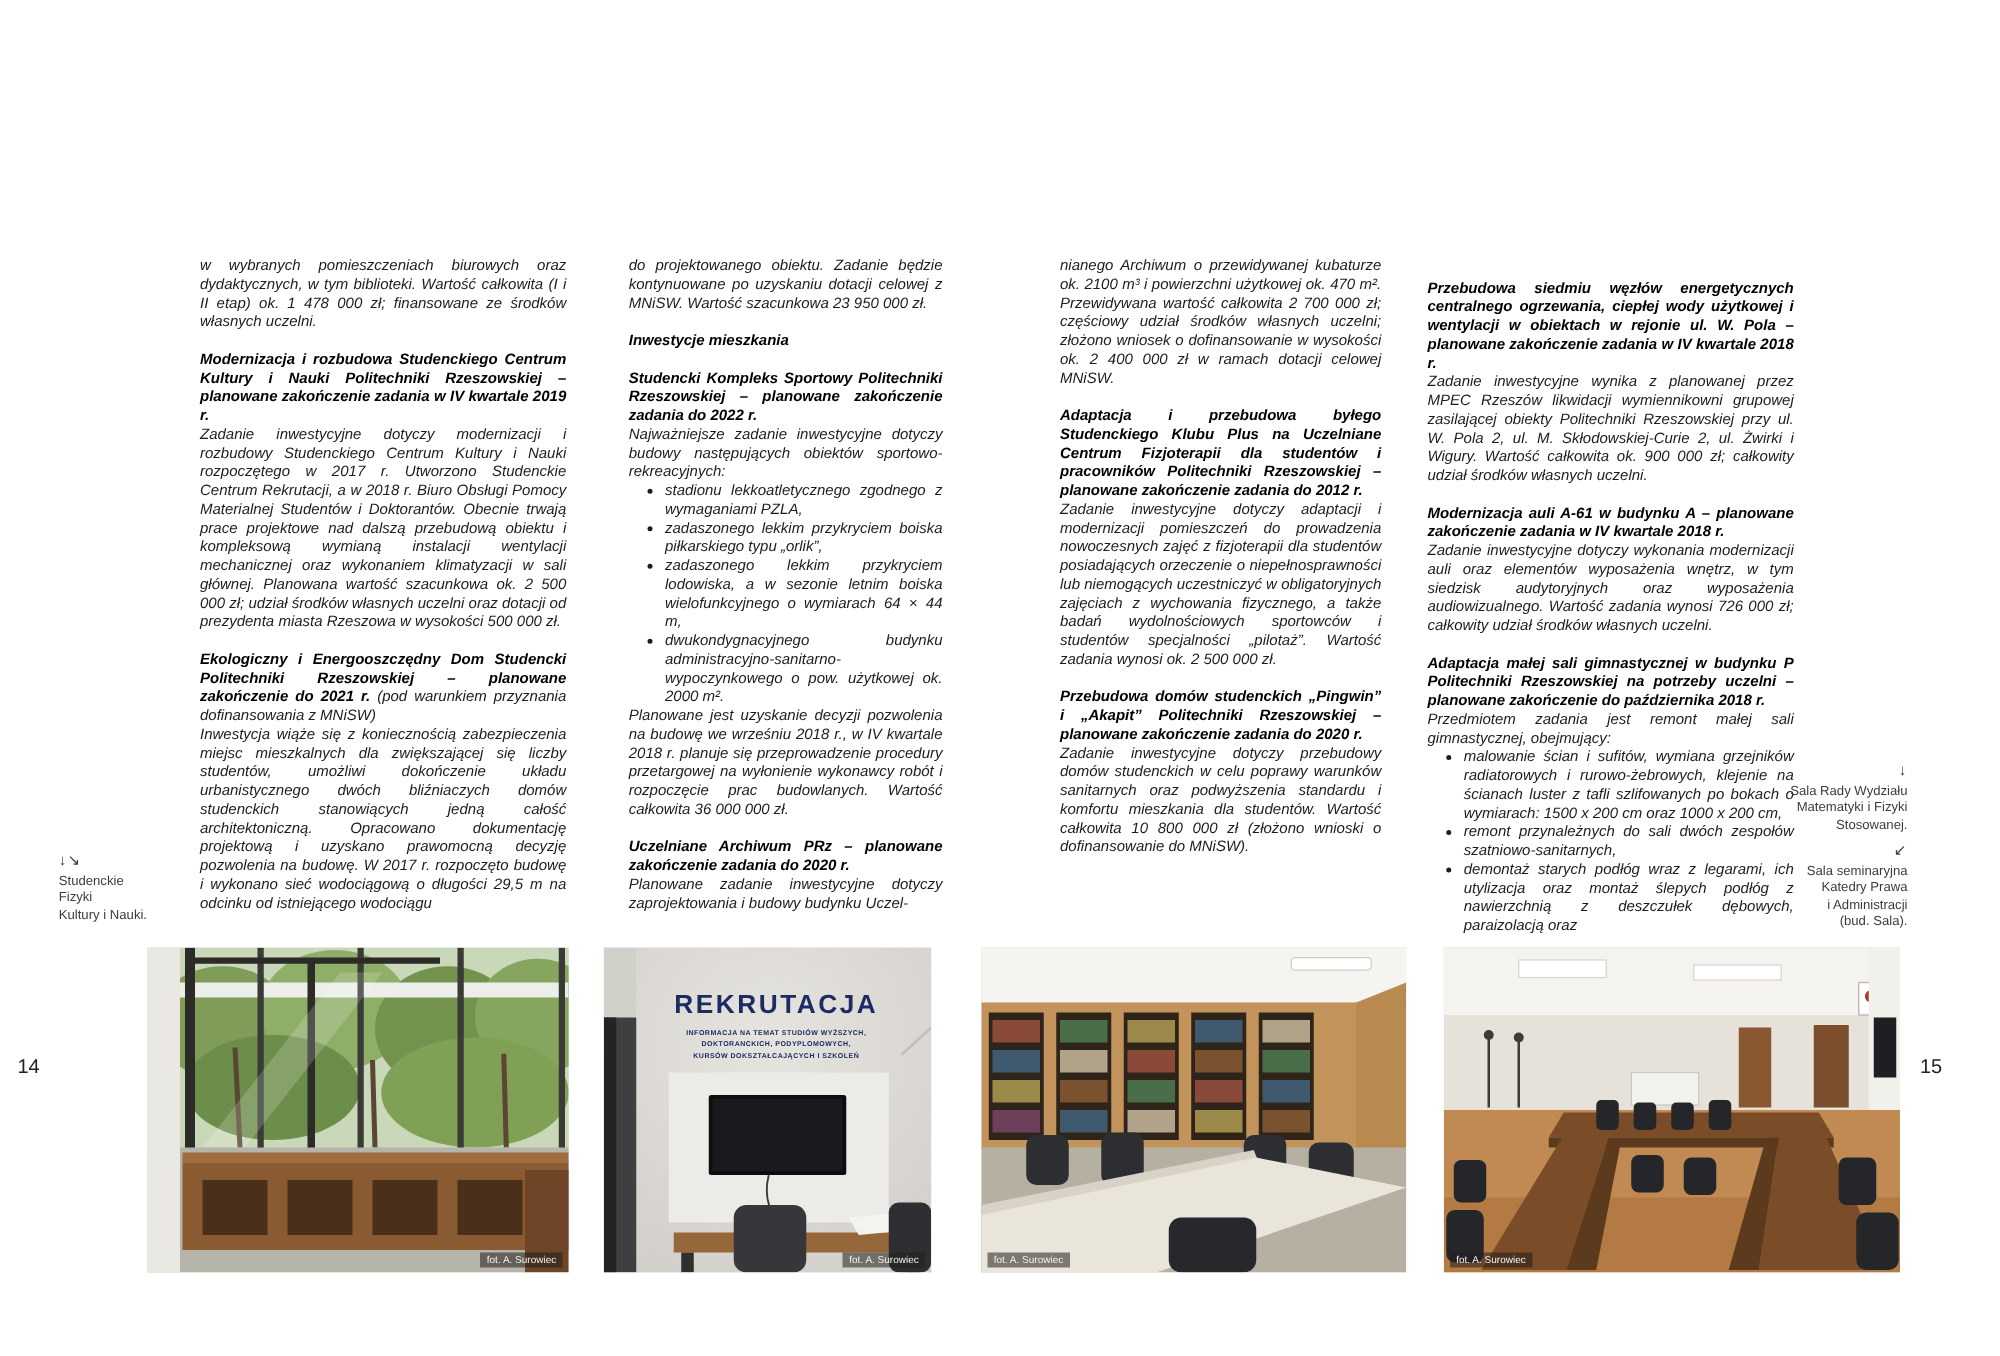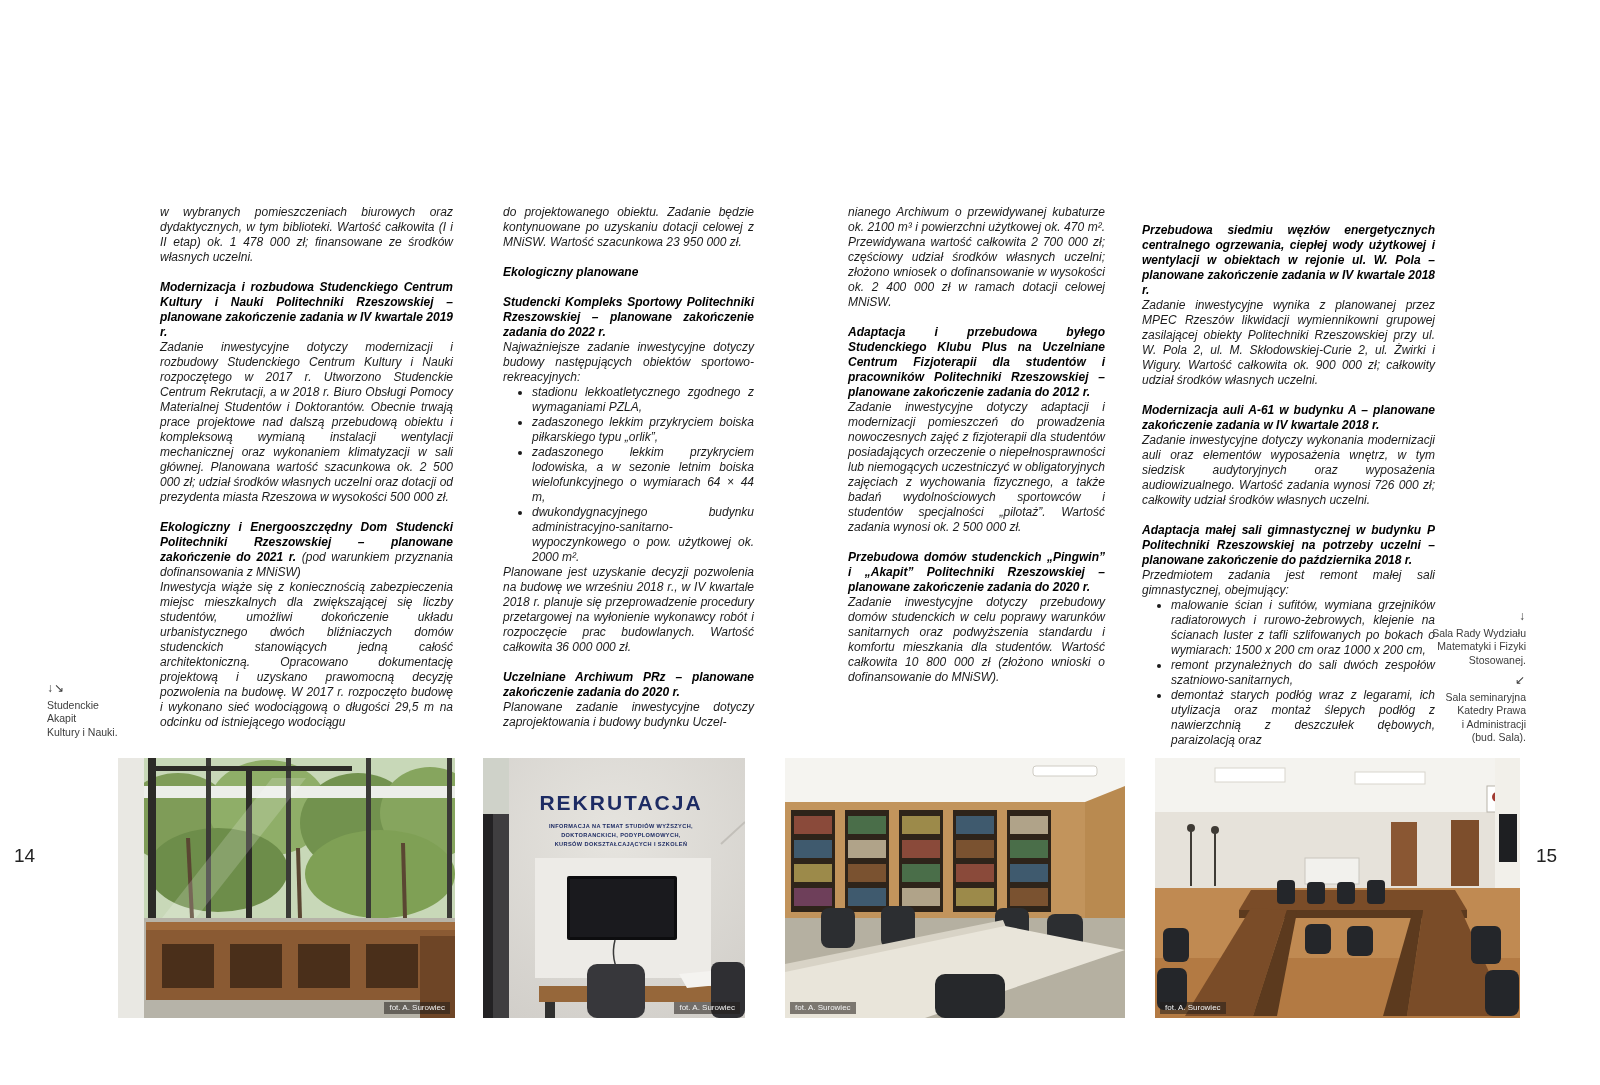--- a/index.html
+++ b/index.html
@@ -23,21 +23,21 @@
   ul.bullets li{margin:0; padding:0;}
 
   
   .margin-note{position:absolute; font-size:10.5px; line-height:13.5px; color:var(--caption_gray);}
   .margin-note .arrows{font-size:12px; margin-bottom:3px; letter-spacing:1px;}
   .note-left{left:47px; top:682px; width:105px; text-align:left;}
   .note-right-top{left:1386px; top:610px; width:140px; text-align:right;}
   .note-right-bottom{left:1386px; top:674px; width:140px; text-align:right;}
 
   
-  .page-num{position:absolute; top:845px; font-size:19px; color:#222;}
+  .page-num{position:absolute; top:845px; font-size:16px; color:#222;}
   .page-num.left{left:14px;}
   .page-num.right{left:1536px;}
 
   
   .photo{position:absolute; top:758px; height:260px; overflow:hidden; background:#ddd;}
   .photo svg{display:block; width:100%; height:100%;}
   .photo-1{left:118px; width:337px;}
   .photo-2{left:483px; width:262px;}
   .photo-3{left:785px; width:340px;}
   .photo-4{left:1155px; width:365px;}
@@ -57,21 +57,21 @@
 
   <div class="col col-1">
       <p class="para">w wybranych pomieszczeniach biurowych oraz dydaktycznych, w tym biblioteki. Wartość całkowita (I i II etap) ok. 1 478 000 zł; finansowane ze środków własnych uczelni.</p>
       <p class="heading">Modernizacja i rozbudowa Studenckiego Centrum Kultury i Nauki Politechniki Rzeszowskiej – planowane zakończenie zadania w IV kwartale 2019 r.</p>
       <p class="para">Zadanie inwestycyjne dotyczy modernizacji i rozbudowy Studenckiego Centrum Kultury i Nauki rozpoczętego w 2017 r. Utworzono Studenckie Centrum Rekrutacji, a w 2018 r. Biuro Obsługi Pomocy Materialnej Studentów i Doktorantów. Obecnie trwają prace projektowe nad dalszą przebudową obiektu i kompleksową wymianą instalacji wentylacji mechanicznej oraz wykonaniem klimatyzacji w sali głównej. Planowana wartość szacunkowa ok. 2 500 000 zł; udział środków własnych uczelni oraz dotacji od prezydenta miasta Rzeszowa w wysokości 500 000 zł.</p>
       <p class="heading"><strong>Ekologiczny i Energooszczędny Dom Studencki Politechniki Rzeszowskiej – planowane zakończenie do 2021 r. </strong><span>(pod warunkiem przyznania dofinansowania z MNiSW)</span></p>
       <p class="para">Inwestycja wiąże się z koniecznością zabezpieczenia miejsc mieszkalnych dla zwiększającej się liczby studentów, umożliwi dokończenie układu urbanistycznego dwóch bliźniaczych domów studenckich stanowiących jedną całość architektoniczną. Opracowano dokumentację projektową i uzyskano prawomocną decyzję pozwolenia na budowę. W 2017 r. rozpoczęto budowę i wykonano sieć wodociągową o długości 29,5 m na odcinku od istniejącego wodociągu</p>
     </div>
   <div class="col col-2">
       <p class="para">do projektowanego obiektu. Zadanie będzie kontynuowane po uzyskaniu dotacji celowej z MNiSW. Wartość szacunkowa 23 950 000 zł.</p>
-      <p class="heading">Ekologiczny planowane</p>
+      <p class="heading">Inwestycje mieszkania</p>
       <p class="heading">Studencki Kompleks Sportowy Politechniki Rzeszowskiej – planowane zakończenie zadania do 2022 r.</p>
       <p class="para">Najważniejsze zadanie inwestycyjne dotyczy budowy następujących obiektów sportowo-rekreacyjnych:</p>
       <ul class="bullets">
         <li>stadionu lekkoatletycznego zgodnego z wymaganiami PZLA,</li>
         <li>zadaszonego lekkim przykryciem boiska piłkarskiego typu „orlik”,</li>
         <li>zadaszonego lekkim przykryciem lodowiska, a w sezonie letnim boiska wielofunkcyjnego o wymiarach 64 × 44 m,</li>
         <li>dwukondygnacyjnego budynku administracyjno-sanitarno-wypoczynkowego o pow. użytkowej ok. 2000 m².</li>
       </ul>
       <p class="para">Planowane jest uzyskanie decyzji pozwolenia na budowę we wrześniu 2018 r., w IV kwartale 2018 r. planuje się przeprowadzenie procedury przetargowej na wyłonienie wykonawcy robót i rozpoczęcie prac budowlanych. Wartość całkowita 36 000 000 zł.</p>
       <p class="heading">Uczelniane Archiwum PRz – planowane zakończenie zadania do 2020 r.</p>
@@ -95,21 +95,21 @@
         <li>malowanie ścian i sufitów, wymiana grzejników radiatorowych i rurowo-żebrowych, klejenie na ścianach luster z tafli szlifowanych po bokach o wymiarach: 1500 x 200 cm oraz 1000 x 200 cm,</li>
         <li>remont przynależnych do sali dwóch zespołów szatniowo-sanitarnych,</li>
         <li>demontaż starych podłóg wraz z legarami, ich utylizacja oraz montaż ślepych podłóg z nawierzchnią z deszczułek dębowych, paraizolacją oraz</li>
       </ul>
     </div>
 
   <div class="margin-note note-left">
     <div class="arrows">↓↘</div>
     <div>
         <div>Studenckie</div>
-        <div>Akapit</div>
+        <div>Fizyki</div>
         <div>Kultury i Nauki.</div>
       </div>
   </div>
   <div class="margin-note note-right-top">
     <div class="arrows">↓</div>
     <div>
         <div>Sala Rady Wydziału</div>
         <div>Matematyki i Fizyki</div>
         <div>Stosowanej.</div>
       </div>

